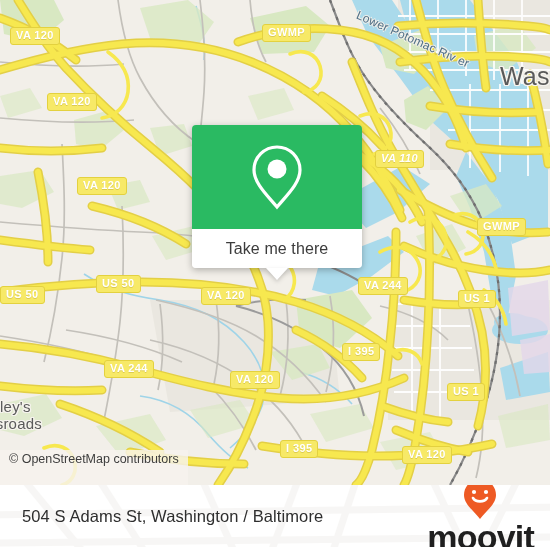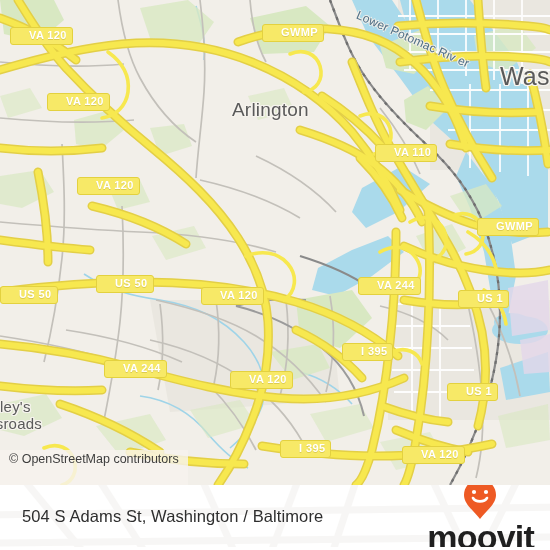--- a/index.html
+++ b/index.html
@@ -61,21 +61,21 @@
   
   .shield {
     position: absolute;
     background: #f7e967;
     border: 1.5px solid #e3d13f;
     border-radius: 3px;
     color: #ffffff;
     font-size: 11px;
     font-weight: bold;
     letter-spacing: 0.4px;
-    padding: 1px 5px 2px 18px;
+    padding: 1px 5px 2px 5px;
     line-height: 13px;
     white-space: nowrap;
     text-shadow: 0 1px 0 rgba(170,150,40,.35);
     pointer-events: none;
   }
 
   
   #popup {
     position: absolute;
     left: 192px; top: 125px;
@@ -434,46 +434,58 @@
           <path d="M290,54 C304,48 316,54 320,66 C324,80 316,90 304,92"></path>
           <path d="M44,448 C58,442 70,448 74,460 C78,472 72,482 62,485"></path>
           <path d="M392,352 C406,346 418,352 422,364"></path>
           <path d="M468,232 C482,240 492,252 496,268"></path>
           <path d="M484,290 C496,298 504,310 506,324"></path>
         </g>
 
       </g>
     </svg>
 
-    <div class="place-label place-arlington">Arlington</div>
     <div class="place-label place-wash">Wash</div>
     <div class="place-label place-baileys">ailey's
 ssroads</div>
     <div class="place-label place-river">Lower Potomac Riv er</div>
 
     <div id="shields">
         <div class="shield" style="left: 10px; top: 27px;">VA 120</div>
         <div class="shield" style="left: 262px; top: 24px;">GWMP</div>
         <div class="shield" style="left: 47px; top: 93px;">VA 120</div>
-        <div class="shield" style="left: 375px; top: 144px;">VA 110</div>
+        <div class="shield" style="left: 375px; top: 150px; font-style: italic;">VA 110</div>
         <div class="shield" style="left: 77px; top: 177px;">VA 120</div>
         <div class="shield" style="left: 477px; top: 218px;">GWMP</div>
         <div class="shield" style="left: 0px; top: 286px;">US 50</div>
         <div class="shield" style="left: 96px; top: 275px;">US 50</div>
         <div class="shield" style="left: 201px; top: 287px;">VA 120</div>
         <div class="shield" style="left: 358px; top: 277px;">VA 244</div>
         <div class="shield" style="left: 458px; top: 290px;">US 1</div>
         <div class="shield" style="left: 342px; top: 343px;">I 395</div>
         <div class="shield" style="left: 104px; top: 360px;">VA 244</div>
         <div class="shield" style="left: 230px; top: 371px;">VA 120</div>
         <div class="shield" style="left: 447px; top: 383px;">US 1</div>
         <div class="shield" style="left: 280px; top: 440px;">I 395</div>
         <div class="shield" style="left: 402px; top: 446px;">VA 120</div>
       </div>
 
+    <div id="popup">
+      <div id="popup-green">
+        <svg width="56" height="68" viewBox="0 0 56 68">
+          <path d="M28 4 C15.3 4 5 14.3 5 27 C5 40 18 52 28 64 C38 52 51 40 51 27
+                   C51 14.3 40.7 4 28 4 Z" fill="none" stroke="#ffffff" stroke-width="3.2"></path>
+          <circle cx="28" cy="26" r="9.5" fill="#ffffff"></circle>
+        </svg>
+      </div>
+      <div id="popup-action">
+        <span id="popup-action-label">Take me there</span>
+        <div id="popup-tail"></div>
+      </div>
+    </div>
 
     <div id="attribution">© OpenStreetMap contributors</div>
 
   </div>
 
   <div id="footer">
 
     <svg id="footer-watermark" viewBox="0 0 550 65" preserveAspectRatio="none">
       <rect x="0" y="0" width="550" height="65" fill="#ffffff"></rect>
       <g stroke="#f1efec" stroke-width="7" fill="none" stroke-linecap="round">

